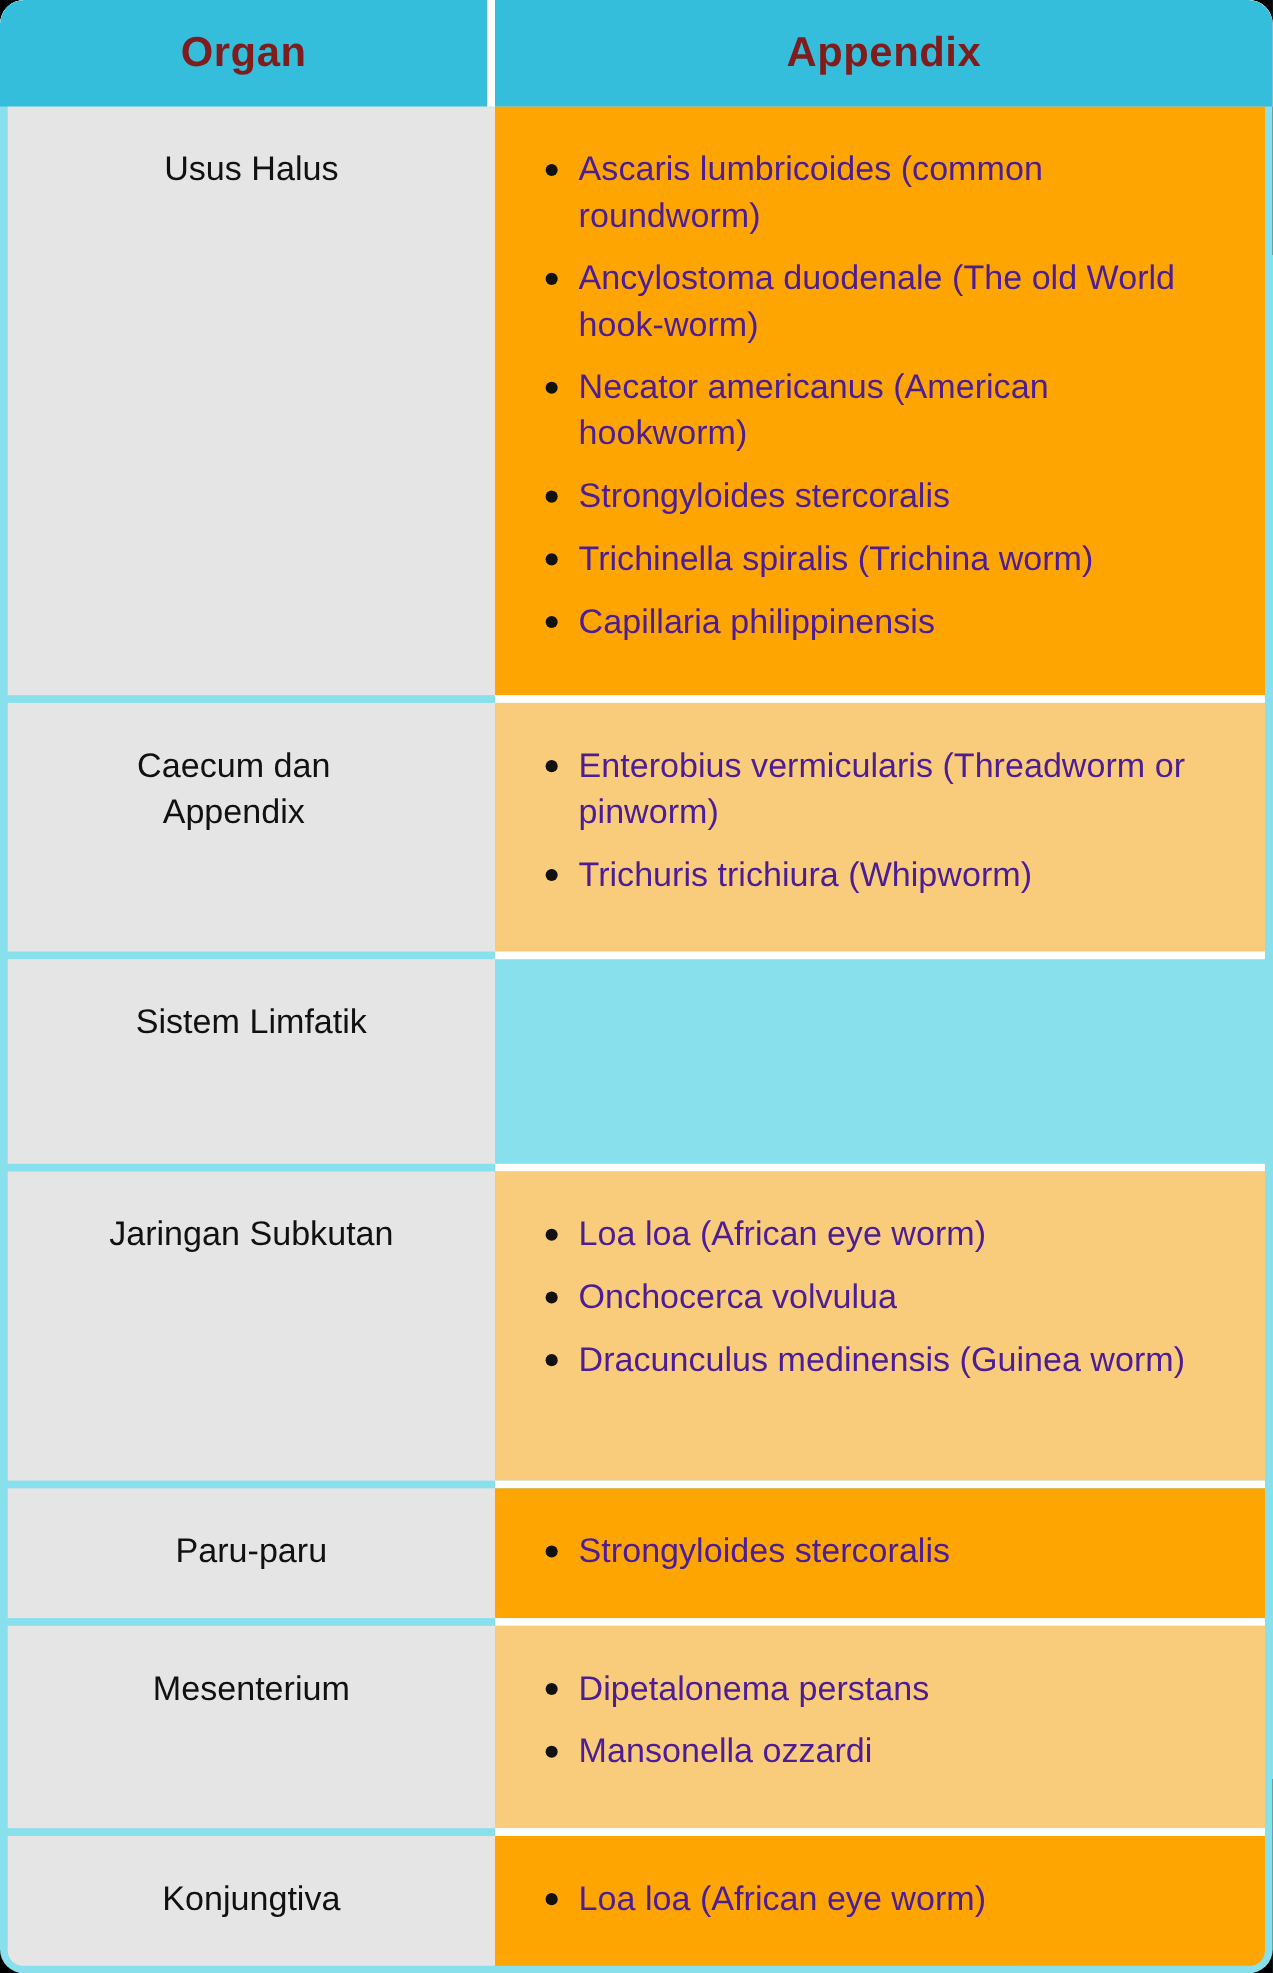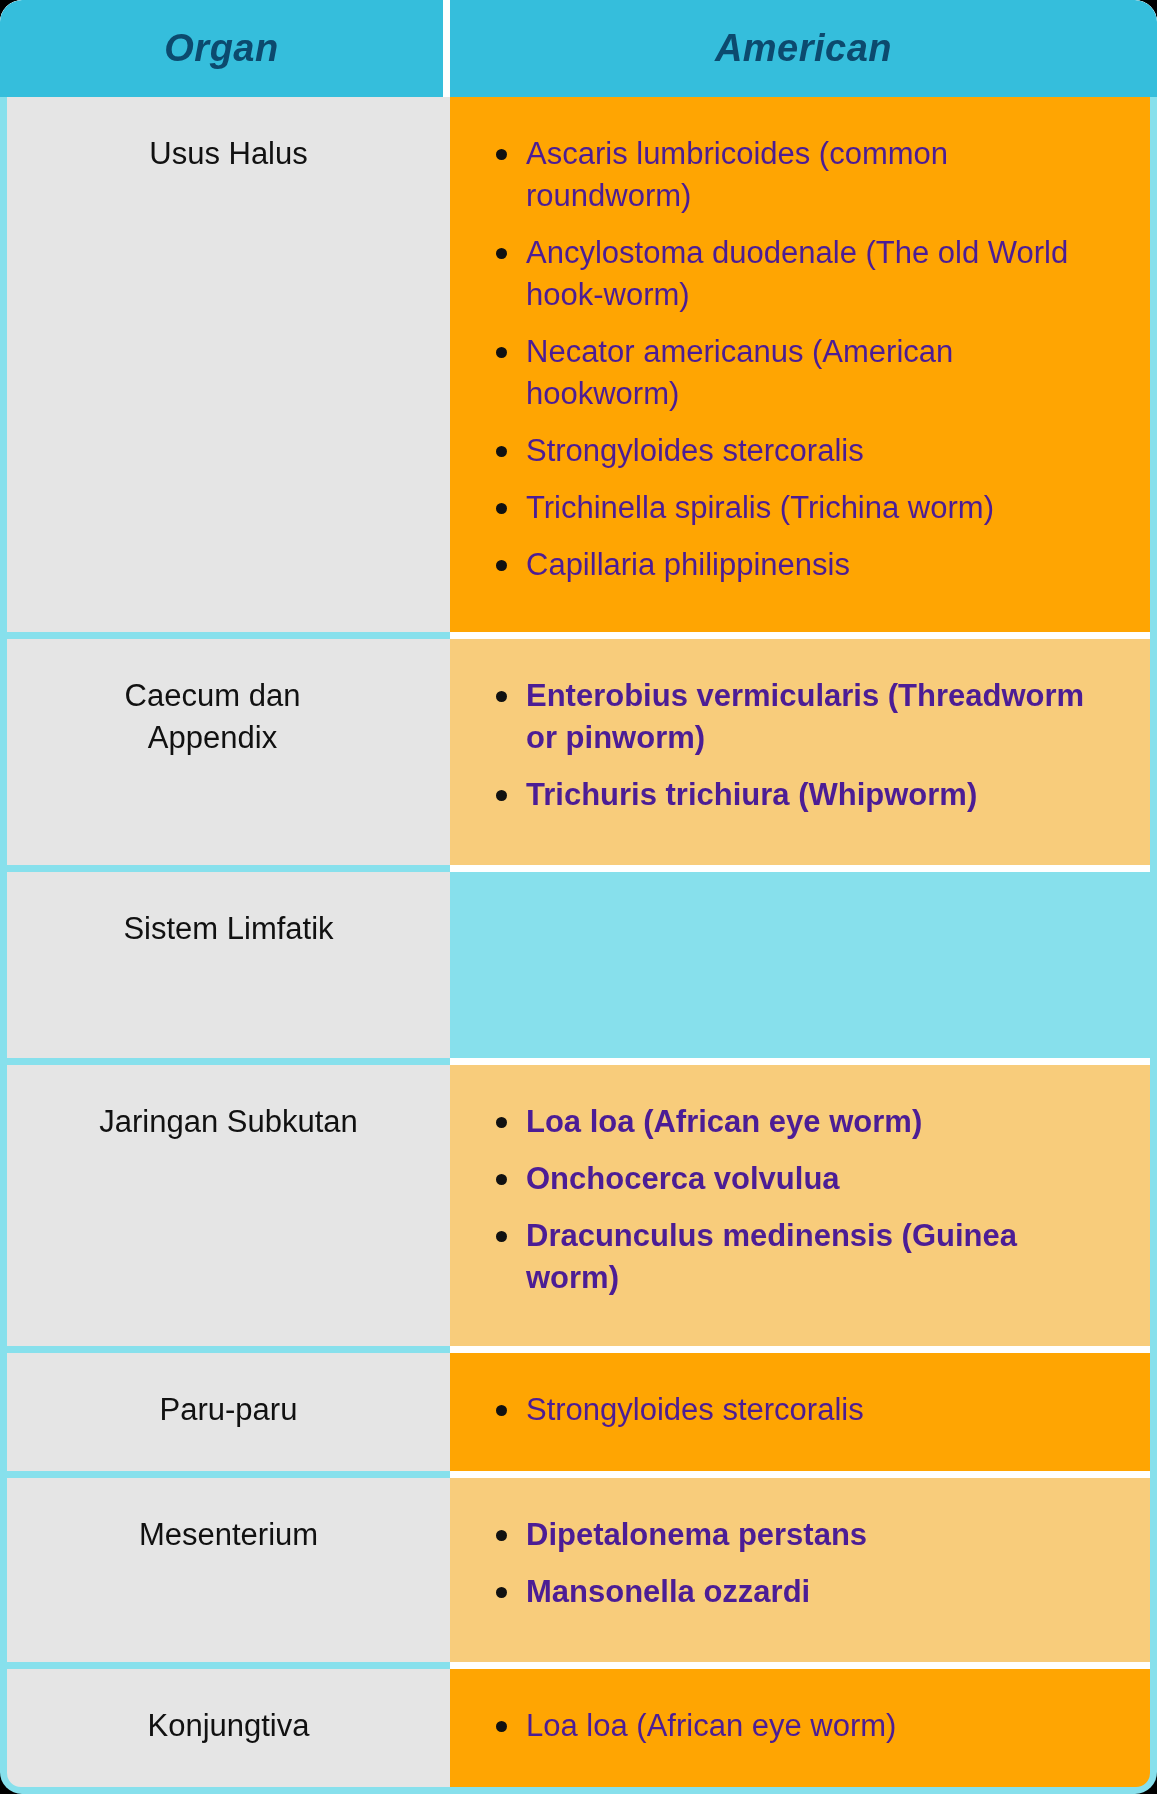--- a/index.html
+++ b/index.html
@@ -29,28 +29,27 @@
       top: 0;
       width: 1157px;
       height: 97px;
       background: #ffffff;
     }
     .hcell {
       position: absolute;
       top: 0;
       height: 97px;
       background: #35bedc;
-      color: #0c4a6e;
+      color: #7f1d1d;
       font-weight: bold;
       font-size: 38px;
       display: flex;
       align-items: center;
       justify-content: center;
       letter-spacing: 0.5px;
-      font-style: italic;
     }
     .hcell.organ { left: 0; width: 443px; border-top-left-radius: 22px; }
     .hcell.species { left: 450px; width: 707px; border-top-right-radius: 22px; }
 
     .row {
       position: absolute;
       left: 0;
       width: 1157px;
     }
     .organ-cell {
@@ -73,21 +72,21 @@
       top: 0;
       bottom: 0;
       width: 700px;
       color: #4c1d95;
       font-size: 31px;
       line-height: 42px;
       box-sizing: border-box;
       padding: 36px 40px 0 40px;
     }
     .species-cell.dark { background: #ffa502; }
-    .species-cell.light { background: #f8cc7b; font-weight: bold; }
+    .species-cell.light { background: #f8cc7b; }
     .gap-right {
       position: absolute;
       left: 450px;
       width: 700px;
       height: 7px;
       background: #ffffff;
     }
     ul.species-list {
       list-style: none;
       margin: 0;
@@ -108,21 +107,21 @@
       background: #111111;
     }
   </style>
 </head>
 <body>
 
 <div class="table">
 
   <div class="header">
     <div class="hcell organ">Organ</div>
-    <div class="hcell species">American</div>
+    <div class="hcell species">Appendix</div>
   </div>
 
   <div class="row" style="top:97px;height:535px;">
     <div class="organ-cell">Usus Halus</div>
     <div class="species-cell dark">
       <ul class="species-list">
         <li><span class="bullet"></span><span>Ascaris lumbricoides (common roundworm)</span></li>
         <li><span class="bullet"></span><span>Ancylostoma duodenale (The old World hook-worm)</span></li>
         <li><span class="bullet"></span><span>Necator americanus (American hookworm)</span></li>
         <li><span class="bullet"></span><span>Strongyloides stercoralis</span></li>

